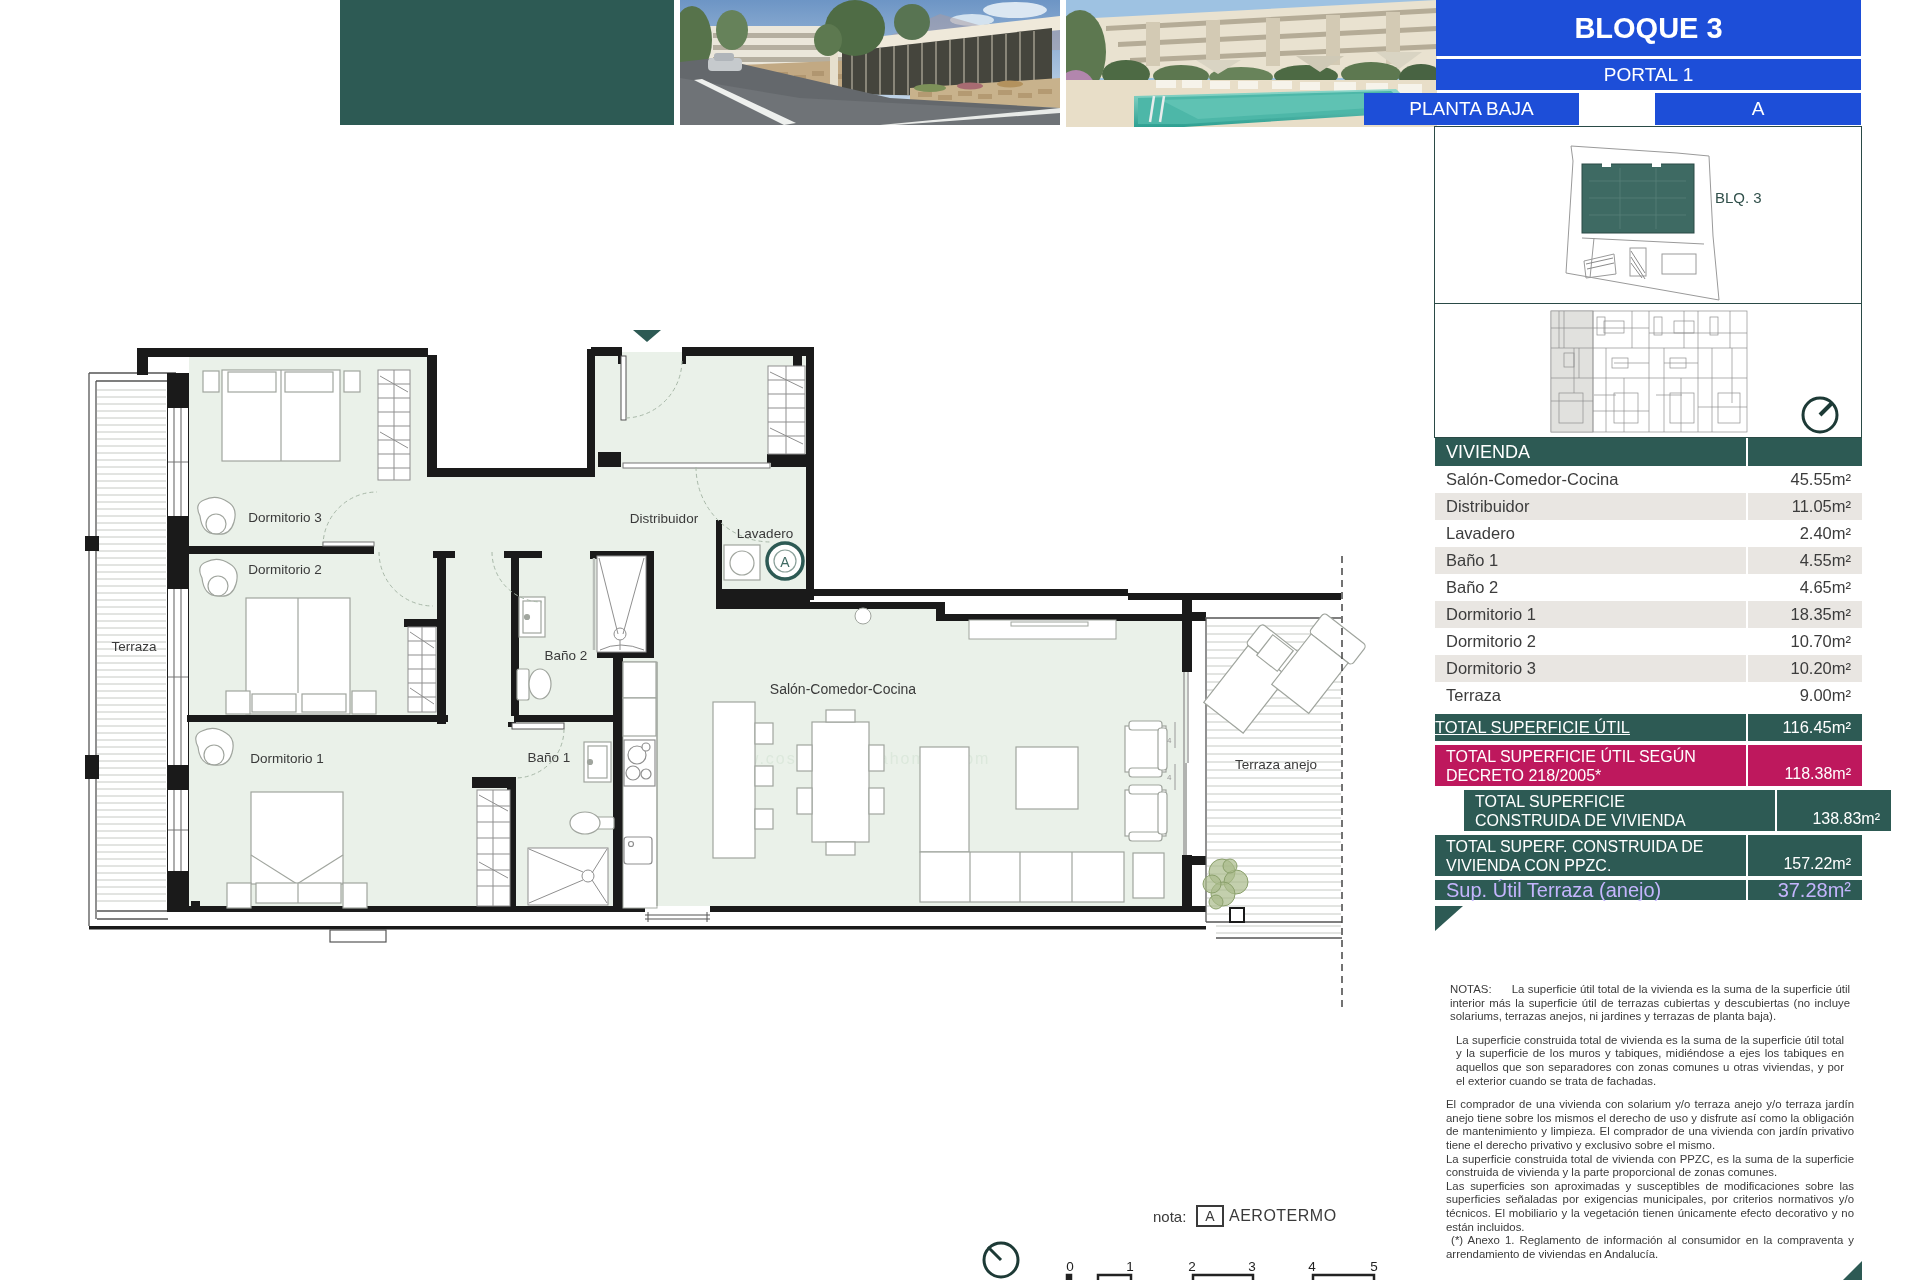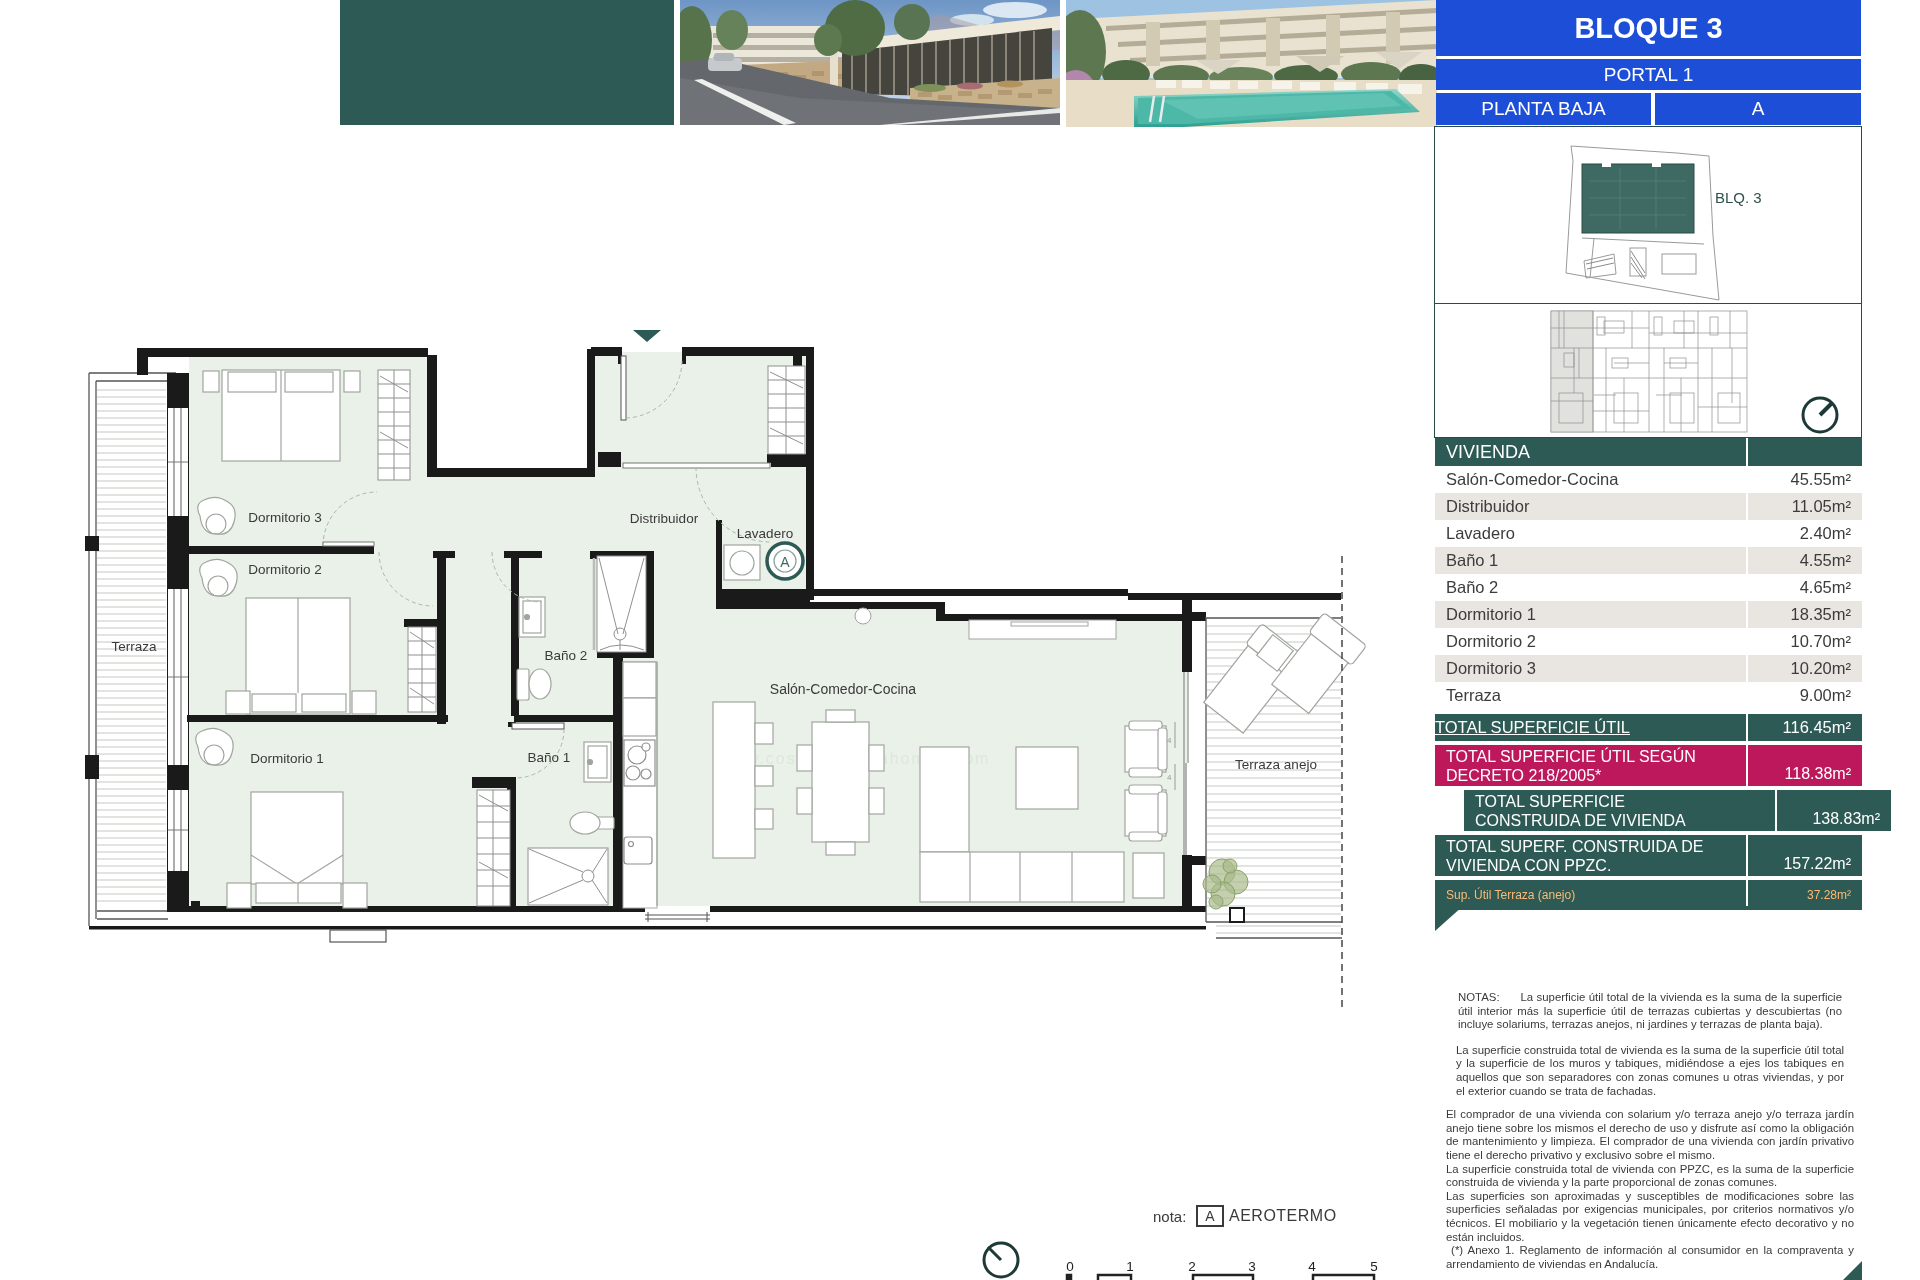--- a/index.html
+++ b/index.html
@@ -150,21 +150,21 @@
   <polygon points="95,100 318,93 336,106 132,119" fill="#5fc2b3"></polygon>
 
   <line x1="88" y1="96" x2="84" y2="122" stroke="#e8ecec" stroke-width="2.5"></line>
   <line x1="98" y1="96" x2="94" y2="122" stroke="#e8ecec" stroke-width="2.5"></line>
 </svg>
 
 <div class="band" style="left:1436px;top:0;width:425px;height:56px;font-size:29px;font-weight:bold;letter-spacing:0px;">BLOQUE 3</div>
 
 <div class="band" style="left:1436px;top:59px;width:425px;height:31px;font-size:19px;">PORTAL 1</div>
 
-<div class="band" style="left:1436px;top:93px;width:215px;height:32px;font-size:19px;">PLANTA BAJA</div>
+<div class="band" style="left:1364px;top:93px;width:215px;height:32px;font-size:19px;">PLANTA BAJA</div>
 
 <div class="band" style="left:1655px;top:93px;width:206px;height:32px;font-size:19px;">A</div>
 
 <svg class="abs" style="left:1434px;top:126px;" width="428" height="180" viewBox="0 0 428 180">
   <rect x="0.5" y="0.5" width="427" height="179" fill="#ffffff" stroke="#2a4a46" stroke-width="1"></rect>
 
   <polygon points="137,20 243,27 275,30 279,110 285,174 132,147 139,35" fill="none" stroke="#9a9a9a" stroke-width="1"></polygon>
 
   <rect x="148" y="38" width="112" height="69" fill="#3e6a63" stroke="#2a4a46" stroke-width="1"></rect>
   <g stroke="#5d857d" stroke-width="0.8" opacity="0.8">
@@ -308,32 +308,32 @@
   <div class="abs" style="right:11px;bottom:3px;">138.83m²</div>
   <div class="abs" style="left:311px;top:0;width:2px;height:41px;background:#fff;"></div>
     </div>
 
 <div class="abs" style="left:1435px;top:835px;width:427px;height:41px;background:#2d5a54;color:#fff;font-size:16px;">
   <div class="abs" style="left:11px;top:2px;line-height:19px;">TOTAL SUPERF. CONSTRUIDA DE<br>VIVIENDA CON PPZC.</div>
   <div class="abs" style="right:11px;bottom:3px;">157.22m²</div>
   <div class="abs" style="left:311px;top:0;width:2px;height:41px;background:#fff;"></div>
     </div>
 
-<div class="abs" style="left:1435px;top:880px;width:427px;height:30px;background:#2d5a54;color:#fdba74;font-size:12px;display:flex;align-items:center;">
+<div class="abs" style="left:1435px;top:880px;width:427px;height:20px;background:#2d5a54;color:#c4b5fd;font-size:20px;display:flex;align-items:center;">
   <span style="padding-left:11px;flex:1;">Sup. Útil Terraza (anejo)</span>
       <span style="padding-right:11px;">37.28m²</span>
   <div class="abs" style="left:311px;top:0;width:2px;height:26px;background:#fff;"></div>
     </div>
 
 <svg class="abs" style="left:1435px;top:906px;" width="30" height="26" viewBox="0 0 30 26">
   <polygon points="0,0 28,0 0,25" fill="#2d5a54"></polygon>
     </svg>
 
 <div class="abs" style="left:1446px;top:979px;width:408px;font-size:11.4px;line-height:13.6px;color:#3a3a3a;text-align:justify;">
-  <p style="margin:12px;">NOTAS:&nbsp;&nbsp;&nbsp;&nbsp;&nbsp;&nbsp;La superficie útil total de la vivienda es la suma de la superficie útil interior más la superficie útil de terrazas cubiertas y descubiertas (no incluye solariums, terrazas anejos, ni jardines y terrazas de planta baja).</p>
+  <p style="margin:4px;">NOTAS:&nbsp;&nbsp;&nbsp;&nbsp;&nbsp;&nbsp;La superficie útil total de la vivienda es la suma de la superficie útil interior más la superficie útil de terrazas cubiertas y descubiertas (no incluye solariums, terrazas anejos, ni jardines y terrazas de planta baja).</p>
   <p style="margin:10px;">La superficie construida total de vivienda es la suma de la superficie útil total y la superficie de los muros y tabiques, midiéndose a ejes los tabiques en aquellos que son separadores con zonas comunes u otras viviendas, y por el exterior cuando se trata de fachadas.</p>
   <p style="margin:0;">El comprador de una vivienda con solarium y/o terraza anejo y/o terraza jardín anejo tiene sobre los mismos el derecho de uso y disfrute así como la obligación de mantenimiento y limpieza. El comprador de una vivienda con jardín privativo tiene el derecho privativo y exclusivo sobre el mismo.</p>
   <p style="margin:0;">La superficie construida total de vivienda con PPZC, es la suma de la superficie construida de vivienda y la parte proporcional de zonas comunes.</p>
   <p style="margin:0;">Las superficies son aproximadas y susceptibles de modificaciones sobre las superficies señaladas por exigencias municipales, por criterios normativos y/o técnicos. El mobiliario y la vegetación tienen únicamente efecto decorativo y no están incluidos.</p>
   <p style="margin:0;">&nbsp;(*) Anexo 1. Reglamento de información al consumidor en la compraventa y arrendamiento de viviendas en Andalucía.</p>
 </div>
 
 <svg class="abs" style="left:1843px;top:1261px;" width="19" height="19" viewBox="0 0 19 19">
   <polygon points="0,19 19,0 19,19" fill="#2d5a54"></polygon>
     </svg>

